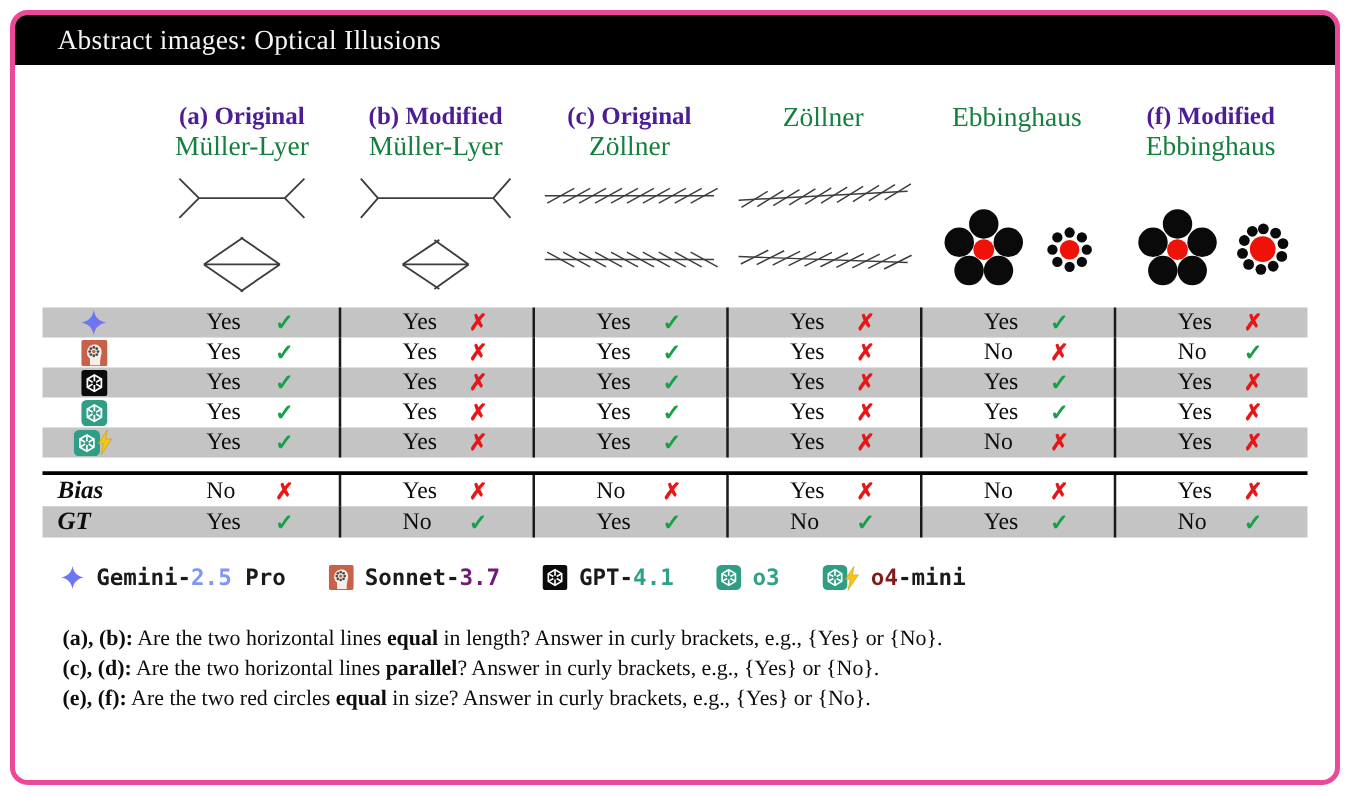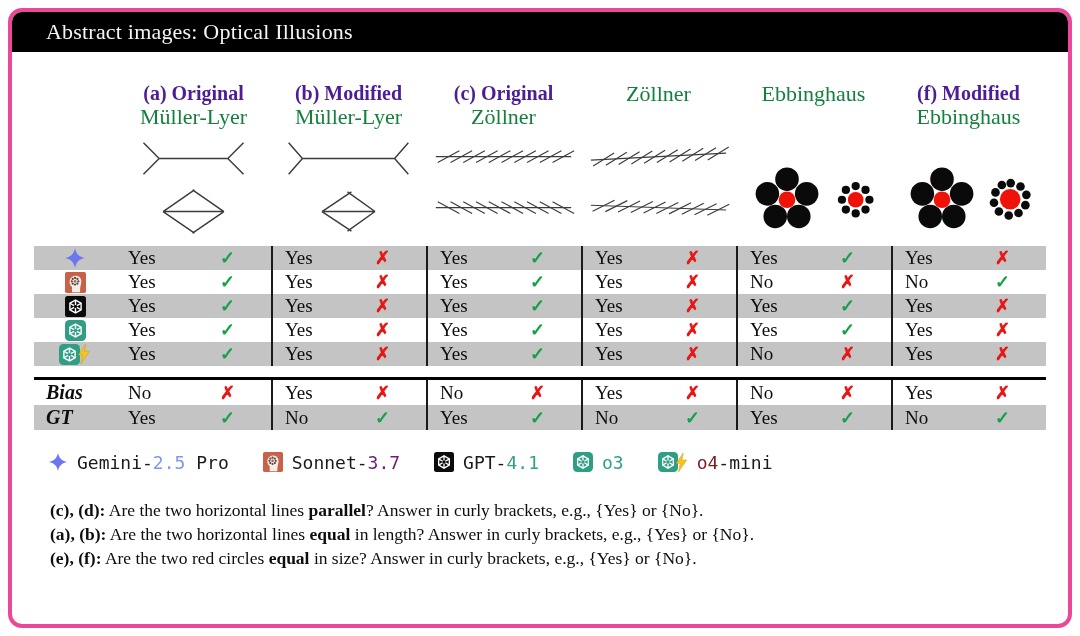--- a/index.html
+++ b/index.html
@@ -12,29 +12,29 @@
   .hdr{ text-align:center;margin-top:30px;line-height:23px;}
   .hdr .t{font-weight:bold;font-size:20px;color:#4c1d95;}
   .hdr .s{font-size:22px;color:#15803d;}
   .illu{height:118px;}
   .illu svg{display:block;width:100%;height:118px;}
   .trow{height:24px;align-items:center;}
   .band{background:#c4c4c4;}
   .iconcell{display:flex;justify-content:center;align-items:center;height:100%;}
   .cell{display:flex;align-items:center;height:100%;}
   .cell.sep{border-left:2px solid #1a1a1a;}
-  .ans{margin-left:12px;font-size:19px;color:#0d0d0d;text-align:right;}
+  .ans{margin-left:49px;font-size:19px;color:#0d0d0d;text-align:right;}
   .mk{margin-left:auto;margin-right:36px;font-size:18px;font-weight:bold;}
   .mk.ok{color:#18a049;}
   .mk.bad{color:#e81717;}
   .thickrule{height:3px;background:#000;margin-top:11px;}
   .srow{height:25px;align-items:center;}
   .slabel{font-weight:bold;font-size:20px;padding-left:12px;color:#0d0d0d;font-style:italic;}
   .legend{display:flex;align-items:center;gap:34px;margin:12px 0 0 14px;height:40px;
-          font-family:"DejaVu Sans Mono",monospace;font-size:18px;color:#1a1a1a;}
+          font-family:"DejaVu Sans Mono",monospace;font-size:18px;color:#1a1a1a;font-weight:bold;}
   .legend .item{display:flex;align-items:center;gap:9px;}
   .legend .iconwrap{display:flex;align-items:center;}
   .questions{margin:16px 4px 0 16px;font-size:17.5px;line-height:24px;color:#0d0d0d;}
   .questions .ql b.lab{font-weight:bold;}
   .micon{display:block;}
   .bolt{margin-left:-3px;}
 </style>
 </head>
 <body>
 
@@ -472,20 +472,20 @@
               </svg>
               <svg class="bolt" width="13" height="19" viewBox="0 0 14 22">
                 <polygon points="9,0 1,12 5.5,12 3.5,22 13,8 7.5,8" fill="#f6c51b" stroke="#cf9f0e" stroke-width="0.6"></polygon>
               </svg>
             </span>
         <span><span></span><span style="color: #7f1d1d;">o4</span><span>-mini</span></span>
       </div>
     </div>
 
     <div class="questions">
+      <div class="ql"><b class="lab">(a), (b):</b><span> Are the two horizontal lines </span><b>equal</b><span> in length? Answer in curly brackets, e.g., {Yes} or {No}.</span></div>
       <div class="ql"><b class="lab">(c), (d):</b><span> Are the two horizontal lines </span><b>parallel</b><span>? Answer in curly brackets, e.g., {Yes} or {No}.</span></div>
-      <div class="ql"><b class="lab">(a), (b):</b><span> Are the two horizontal lines </span><b>equal</b><span> in length? Answer in curly brackets, e.g., {Yes} or {No}.</span></div>
       <div class="ql"><b class="lab">(e), (f):</b><span> Are the two red circles </span><b>equal</b><span> in size? Answer in curly brackets, e.g., {Yes} or {No}.</span></div>
     </div>
 
   </div>
 </div>
 </div>
 
 </body></html>

